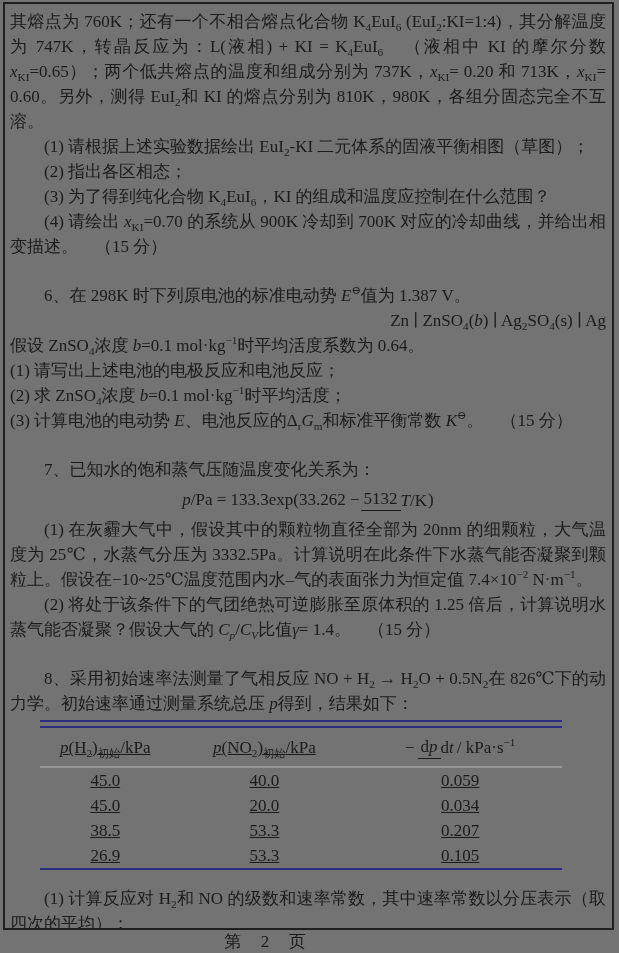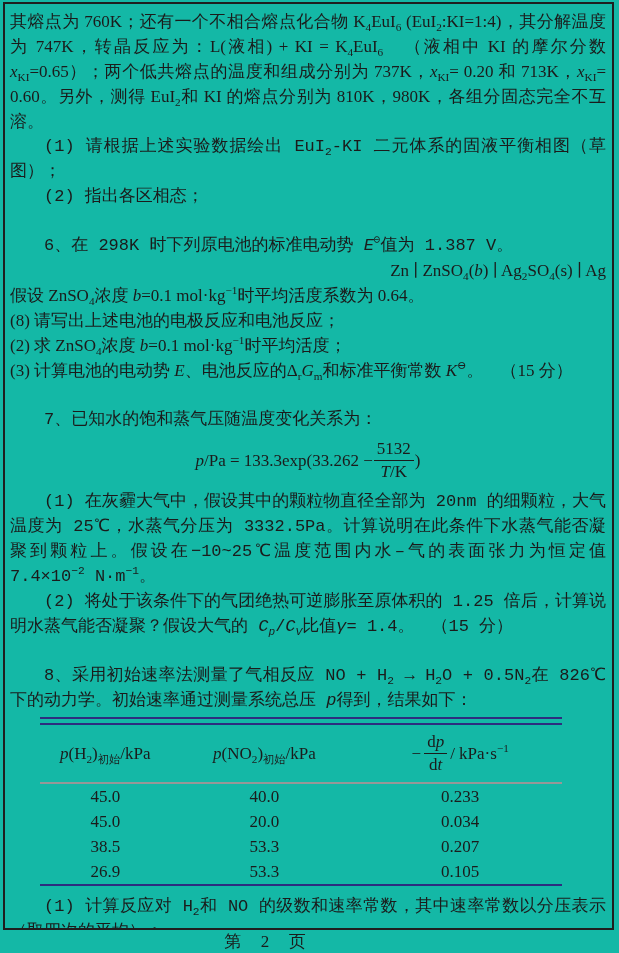--- a/index.html
+++ b/index.html
@@ -11,54 +11,55 @@
   *{box-sizing:border-box;}
   html,body{margin:0;padding:0;}
   body{
     width:619px;height:953px;
     background:#ffffff;
     color:var(--ink);
     font-family:"Liberation Serif","DejaVu Serif",serif;
     font-size:17px;
     -webkit-font-smoothing:antialiased;
   }
-  .page{width:619px;height:953px;position:relative;background:#14b8a6;}
+  .page{width:619px;height:953px;position:relative;background:#737373;}
   .content-box{
     position:absolute;left:3px;top:2px;
     width:611px;height:928px;
     border:2px solid #1f1f1f;
     padding:5px 6px 6px 5px;
     overflow:hidden;
   }
   .para{
     margin:0;
     line-height:25px;
     text-align:justify;
   }
-  .indent{text-indent:2em;font-family:Liberation Mono, monospace;}
+  .indent{text-indent:2em;}
   .gap{margin-top:24px;}
   .center-line{text-align:right;text-indent:0;}
   .i{font-style:italic;}
   .sub{vertical-align:sub;font-size:0.66em;line-height:0;}
   .sup{vertical-align:super;font-size:0.66em;line-height:0;}
   
   .eq{
     display:flex;justify-content:center;align-items:center;
     margin:7px 0 6px 0;
     line-height:1.2;
   }
   .frac{
-    display:inline-flex;flex-direction:column;align-items:center;
+    display:inline-flex;flex-direction:row;align-items:center;
     vertical-align:middle;line-height:1.2;margin:0 1px;
   }
   .frac .fnum{border-bottom:1px solid var(--ink);padding:0 3px 1px 3px;}
   .frac .fden{padding-top:1px;}
   
   .ptable{
-    margin:4px 44px 8px 30px;
+    margin:4px 44px 16px 30px;
+    text-decoration:underline;
   }
   .rule-double{height:8px;border-top:2px solid var(--navy);border-bottom:2px solid var(--navy);}
   .rule-gray{border-top:2px solid var(--gray-rule);}
   .rule-bottom{border-top:2px solid var(--navy);}
   .trow{display:flex;align-items:center;}
   .tcell{text-align:center;line-height:25px;}
   .c1{width:25%;}
   .c2{width:36%;}
   .c3{width:39%;}
   .thead .tcell{padding:7px 0 6px 0;}
@@ -72,25 +73,27 @@
 </style>
 </head>
 <body>
 
 <div class="page">
   <div class="content-box">
 
     <p class="para"><span>其熔点为 760K；还有一个不相合熔点化合物 K</span><span class="sub">4</span><span>EuI</span><span class="sub">6</span><span> (EuI</span><span class="sub">2</span><span>:KI=1:4)，其分解温度为 747K，转晶反应为：L(液相) + KI = K</span><span class="sub">4</span><span>EuI</span><span class="sub">6</span><span>　（液相中 KI 的摩尔分数 </span><span class="i">x</span><span class="sub">KI</span><span>=0.65）；两个低共熔点的温度和组成分别为 737K，</span><span class="i">x</span><span class="sub">KI</span><span>= 0.20 和 713K，</span><span class="i">x</span><span class="sub">KI</span><span>= 0.60。另外，测得 EuI</span><span class="sub">2</span><span>和 KI 的熔点分别为 810K，980K，各组分固态完全不互溶。</span></p>
     <p class="para indent"><span>(1) 请根据上述实验数据绘出 EuI</span><span class="sub">2</span><span>-KI 二元体系的固液平衡相图（草图）；</span></p>
     <p class="para indent"><span>(2) 指出各区相态；</span></p>
+    <p class="para indent"><span>(3) 为了得到纯化合物 K</span><span class="sub">4</span><span>EuI</span><span class="sub">6</span><span>，KI 的组成和温度应控制在什么范围？</span></p>
+    <p class="para indent"><span>(4) 请绘出 </span><span class="i">x</span><span class="sub">KI</span><span>=0.70 的系统从 900K 冷却到 700K 对应的冷却曲线，并给出相变描述。　（15 分）</span></p>
 
     <p class="para indent gap"><span>6、在 298K 时下列原电池的标准电动势 </span><span class="i">E</span><span class="sup">⊖</span><span>值为 1.387 V。</span></p>
     <p class="para center-line"><span>Zn ∣ ZnSO</span><span class="sub">4</span><span>(</span><span class="i">b</span><span>) ∣ Ag</span><span class="sub">2</span><span>SO</span><span class="sub">4</span><span>(s) ∣ Ag</span></p>
     <p class="para"><span>假设 ZnSO</span><span class="sub">4</span><span>浓度 </span><span class="i">b</span><span>=0.1 mol·kg</span><span class="sup">−1</span><span>时平均活度系数为 0.64。</span></p>
-    <p class="para"><span>(8) 请写出上述电池的电极反应和电池反应；</span></p>
+    <p class="para"><span>(1) 请写出上述电池的电极反应和电池反应；</span></p>
     <p class="para"><span>(2) 求 ZnSO</span><span class="sub">4</span><span>浓度 </span><span class="i">b</span><span>=0.1 mol·kg</span><span class="sup">−1</span><span>时平均活度；</span></p>
     <p class="para"><span>(3) 计算电池的电动势 </span><span class="i">E</span><span>、电池反应的Δ</span><span class="sub">r</span><span class="i">G</span><span class="sub">m</span><span>和标准平衡常数 </span><span class="i">K</span><span class="sup">⊖</span><span>。　（15 分）</span></p>
 
     <p class="para indent gap"><span>7、已知水的饱和蒸气压随温度变化关系为：</span></p>
     <div class="eq">
       <span><span class="i">p</span><span>/Pa = 133.3exp(33.262 − </span></span>
       <span class="frac">
         <span class="fnum">5132</span>
         <span class="fden"><span class="i">T</span><span>/K</span></span>
       </span>
@@ -114,21 +117,21 @@
               <span class="fden"><span>d</span><span class="i">t</span></span>
             </span>
             <span><span>/ kPa·s</span><span class="sup">−1</span></span>
           </span>
         </div>
       </div>
       <div class="rule-gray"></div>
       <div class="trow">
         <div class="tcell c1">45.0</div>
         <div class="tcell c2">40.0</div>
-        <div class="tcell c3">0.233</div>
+        <div class="tcell c3">0.059</div>
       </div>
       <div class="trow">
         <div class="tcell c1">45.0</div>
         <div class="tcell c2">20.0</div>
         <div class="tcell c3">0.034</div>
       </div>
       <div class="trow">
         <div class="tcell c1">38.5</div>
         <div class="tcell c2">53.3</div>
         <div class="tcell c3">0.207</div>

